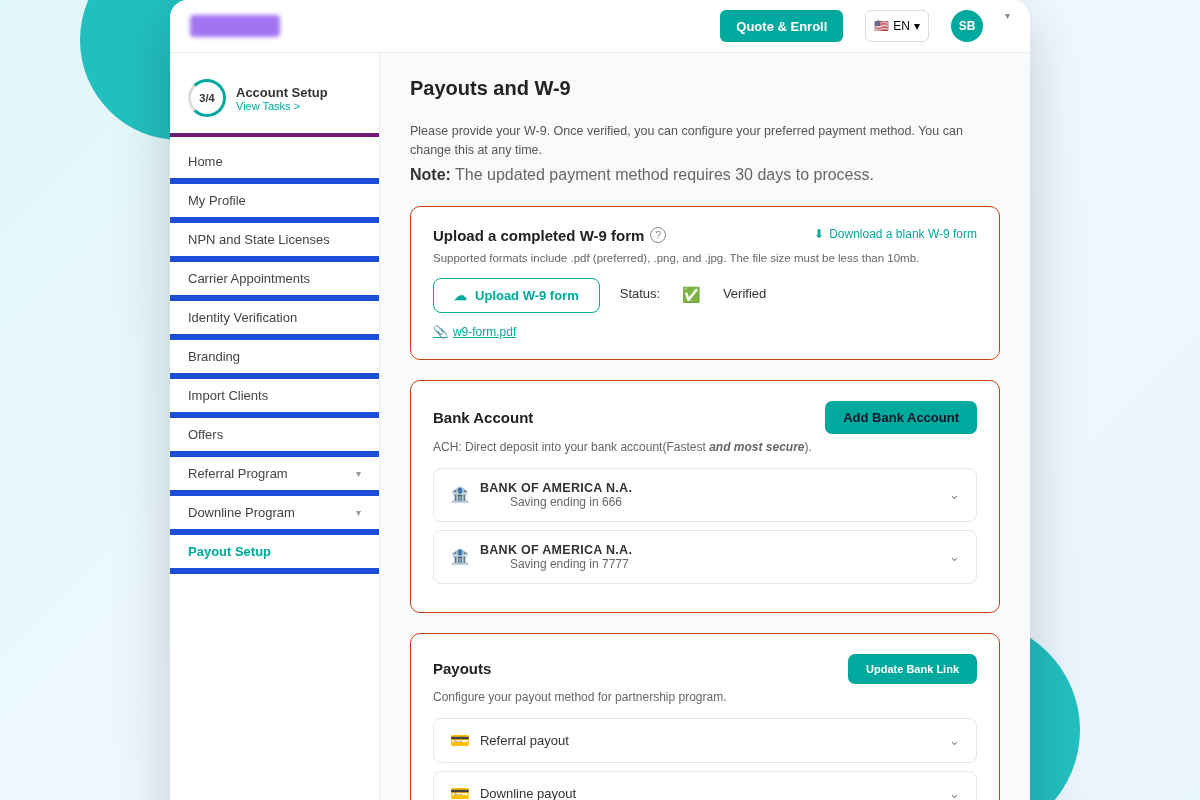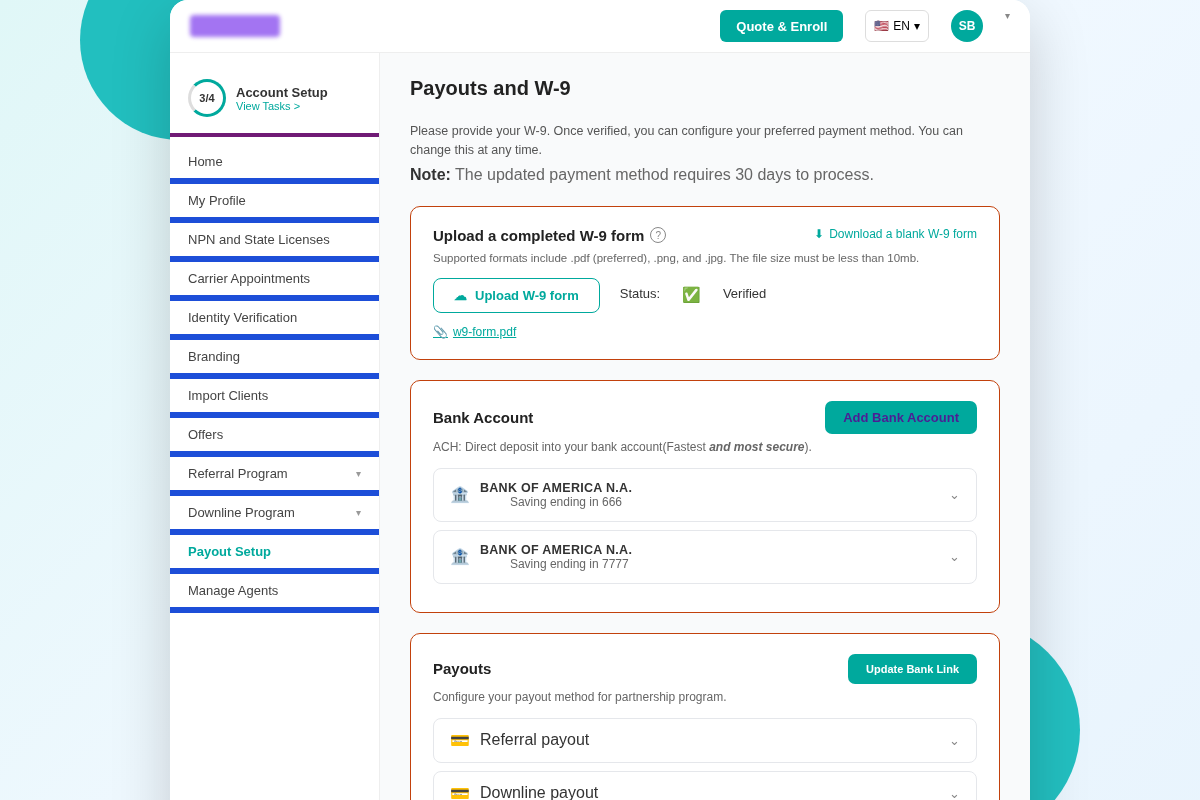--- a/index.html
+++ b/index.html
@@ -282,21 +282,21 @@
 
     
     .bank-section-desc {
       font-size: 12px;
       color: #666;
       margin-bottom: 14px;
     }
     .bank-section-desc em { font-style: italic; font-weight: 600; }
     .btn-add-bank {
       background: #00a99d;
-      color: #4c1d95;
+      color: #0f172a;
       border: none;
       padding: 9px 18px;
       border-radius: 7px;
       font-size: 13px;
       font-weight: 600;
       cursor: pointer;
       white-space: nowrap;
     }
     .bank-row {
       display: flex;
@@ -343,21 +343,21 @@
       margin-bottom: 8px;
       background: white;
       cursor: pointer;
     }
     .payout-row-left {
       display: flex;
       align-items: center;
       gap: 10px;
     }
     .payout-icon { color: #00a99d; font-size: 16px; }
-    .payout-name { font-size: 16px; color: #333; }
+    .payout-name { font-size: 13px; color: #333; }
     .payout-chevron { color: #888; font-size: 13px; }
     .btn-update-bank {
       background: #00a99d;
       color: white;
       border: none;
       padding: 9px 18px;
       border-radius: 7px;
       font-size: 11px;
       font-weight: 600;
       cursor: pointer;
@@ -431,23 +431,20 @@
         <div class="sidebar-item">
           <span class="sidebar-item-label">Referral Program</span>
           <span class="chevron-icon">▾</span>
         </div>
         <div class="sidebar-item">
           <span class="sidebar-item-label">Downline Program</span>
           <span class="chevron-icon">▾</span>
         </div>
         <div class="sidebar-item active">
           <span class="sidebar-item-label">Payout Setup</span>
-        </div>
-        <div class="sidebar-item">
-          <span class="sidebar-item-label">Manage Agents</span>
         </div>
       </div>
 
       <div class="main-content">
         <div class="page-title">Payouts and W-9</div>
         <div class="page-desc">Please provide your W-9. Once verified, you can configure your preferred payment method. You can change this at any time.</div>
         <div class="page-note">
           <strong>Note:</strong>
           <span>The updated payment method requires 30 days to process.</span>
         </div>

